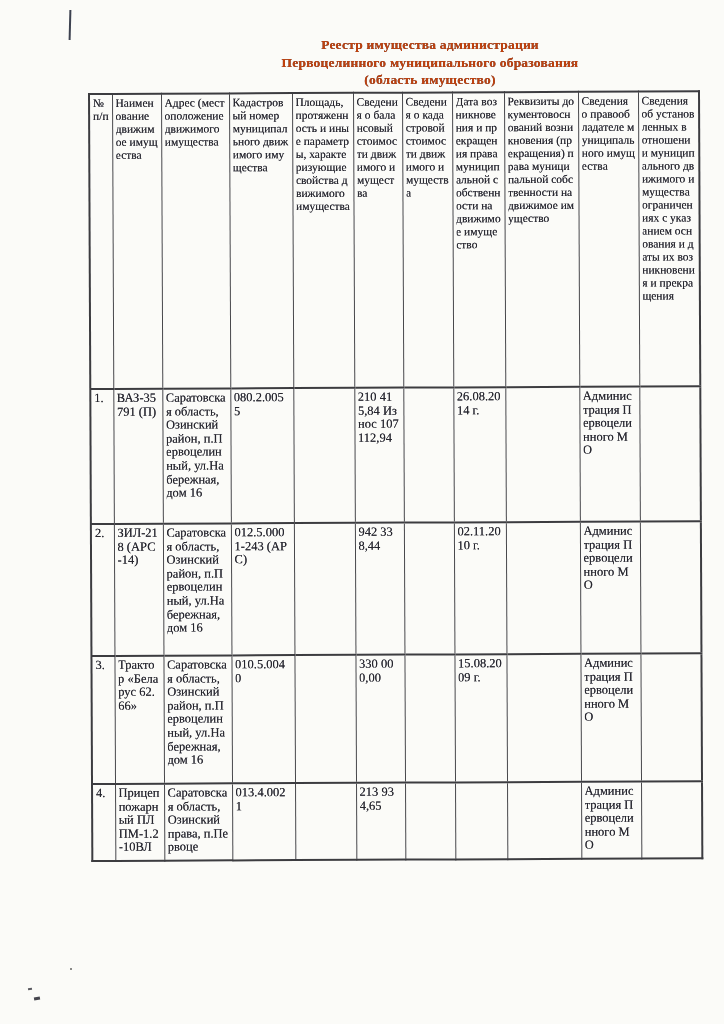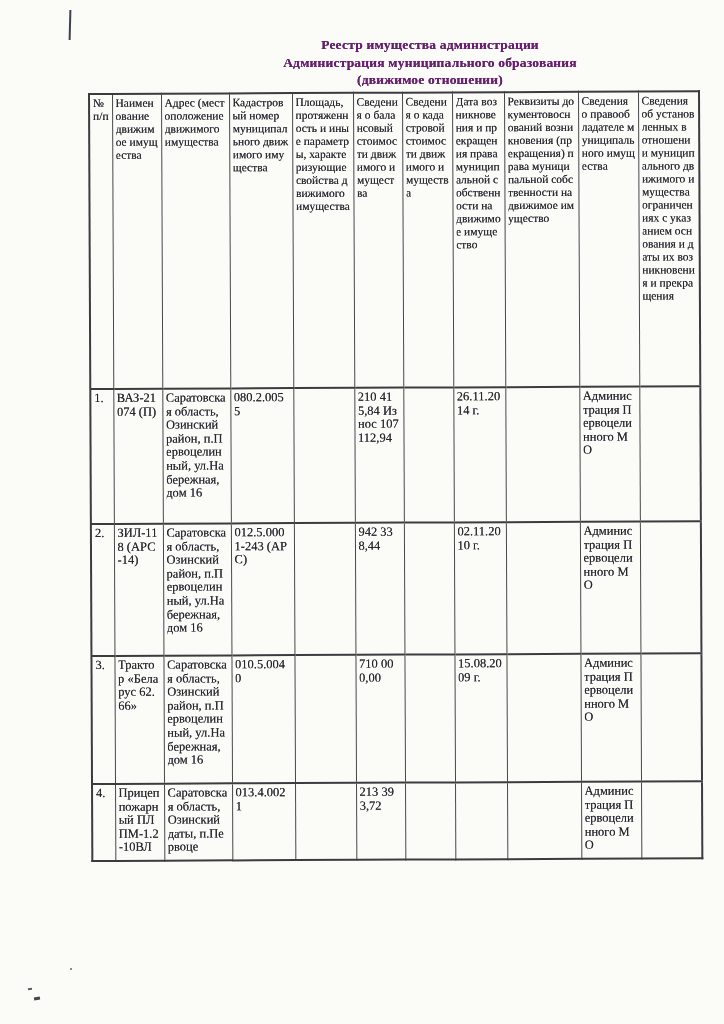--- a/index.html
+++ b/index.html
@@ -11,21 +11,21 @@
   .page {
     position:relative; width:724px; height:1024px;
     background:#fbfbf8; overflow:hidden;
     color:#23232a;
   }
   
   .title {
     position:absolute; top:36px; left:140px; width:580px;
     text-align:center; font-weight:bold;
     font-size:13.5px; line-height:17.5px;
-    color:#701a75; letter-spacing:.2px;
+    color:#c2410c; letter-spacing:.2px;
     text-shadow:0 0 .6px rgba(25,25,45,.85);
   }
   
   table.reg {
     position:absolute; left:88px; top:93px; width:610px;
     border-collapse:collapse; table-layout:fixed;
     transform:rotate(-0.25deg); transform-origin:0 0;
     background:transparent;
   }
   table.reg, table.reg th, table.reg td {
@@ -61,22 +61,22 @@
 </style>
 </head>
 <body>
 
 <div class="page">
 
   <div class="vline"></div>
 
   <div class="title">
     <div>Реестр имущества администрации</div>
-    <div>Администрация муниципального образования</div>
-    <div>(движимое отношении)</div>
+    <div>Первоцелинного муниципального образования</div>
+    <div>(область имущество)</div>
   </div>
 
   <table class="reg">
     <colgroup>
       <col style="width:23px">
         <col style="width:49px">
         <col style="width:68px">
       <col style="width:63px">
         <col style="width:61px">
         <col style="width:49px">
@@ -122,57 +122,57 @@
       <th>
             <div class="clip h-h">Сведения об установленных в отношении муниципального движимого имущества ограничениях с указанием основания и даты их возникновения и прекращения</div>
           </th>
     </tr>
 
     <tr class="drow">
       <td>
             <div class="clip h-r0">1.</div>
           </td>
       <td>
-            <div class="clip h-r0">ВАЗ-21074 (П)</div>
+            <div class="clip h-r0">ВАЗ-35791 (П)</div>
           </td>
       <td>
             <div class="clip h-r0">Саратовская область, Озинский район, п.Первоцелинный, ул.Набережная,  дом 16</div>
           </td>
       <td>
             <div class="clip h-r0">080.2.0055</div>
           </td>
       <td>
             <div class="clip h-r0"></div>
           </td>
       <td>
             <div class="clip h-r0">210 415,84 Износ 107112,94</div>
           </td>
       <td>
             <div class="clip h-r0"></div>
           </td>
       <td>
-            <div class="clip h-r0">26.11.2014 г.</div>
+            <div class="clip h-r0">26.08.2014 г.</div>
           </td>
       <td>
             <div class="clip h-r0"></div>
           </td>
       <td>
             <div class="clip h-r0">Администрация Первоцелинного МО</div>
           </td>
       <td>
             <div class="clip h-r0"></div>
           </td>
     </tr>
 
     <tr class="drow">
       <td>
             <div class="clip h-r1">2.</div>
           </td>
       <td>
-            <div class="clip h-r1">ЗИЛ-118 (АРС-14)</div>
+            <div class="clip h-r1">ЗИЛ-218 (АРС-14)</div>
           </td>
       <td>
             <div class="clip h-r1">Саратовская область, Озинский район, п.Первоцелинный, ул.Набережная,  дом 16</div>
           </td>
       <td>
             <div class="clip h-r1">012.5.0001-243 (АРС)</div>
           </td>
       <td>
             <div class="clip h-r1"></div>
           </td>
@@ -206,21 +206,21 @@
       <td>
             <div class="clip h-r2">Саратовская область, Озинский район, п.Первоцелинный, ул.Набережная,  дом 16</div>
           </td>
       <td>
             <div class="clip h-r2">010.5.0040</div>
           </td>
       <td>
             <div class="clip h-r2"></div>
           </td>
       <td>
-            <div class="clip h-r2">710 000,00</div>
+            <div class="clip h-r2">330 000,00</div>
           </td>
       <td>
             <div class="clip h-r2"></div>
           </td>
       <td>
             <div class="clip h-r2">15.08.2009 г.</div>
           </td>
       <td>
             <div class="clip h-r2"></div>
           </td>
@@ -233,30 +233,30 @@
     </tr>
 
     <tr class="drow">
       <td>
             <div class="clip h-r3">4.</div>
           </td>
       <td>
             <div class="clip h-r3">Прицеп пожарный ПЛПМ-1.2-10ВЛ</div>
           </td>
       <td>
-            <div class="clip h-r3">Саратовская область, Озинский даты, п.Первоце</div>
+            <div class="clip h-r3">Саратовская область, Озинский права, п.Первоце</div>
           </td>
       <td>
             <div class="clip h-r3">013.4.0021</div>
           </td>
       <td>
             <div class="clip h-r3"></div>
           </td>
       <td>
-            <div class="clip h-r3">213 393,72</div>
+            <div class="clip h-r3">213 934,65</div>
           </td>
       <td>
             <div class="clip h-r3"></div>
           </td>
       <td>
             <div class="clip h-r3"></div>
           </td>
       <td>
             <div class="clip h-r3"></div>
           </td>

